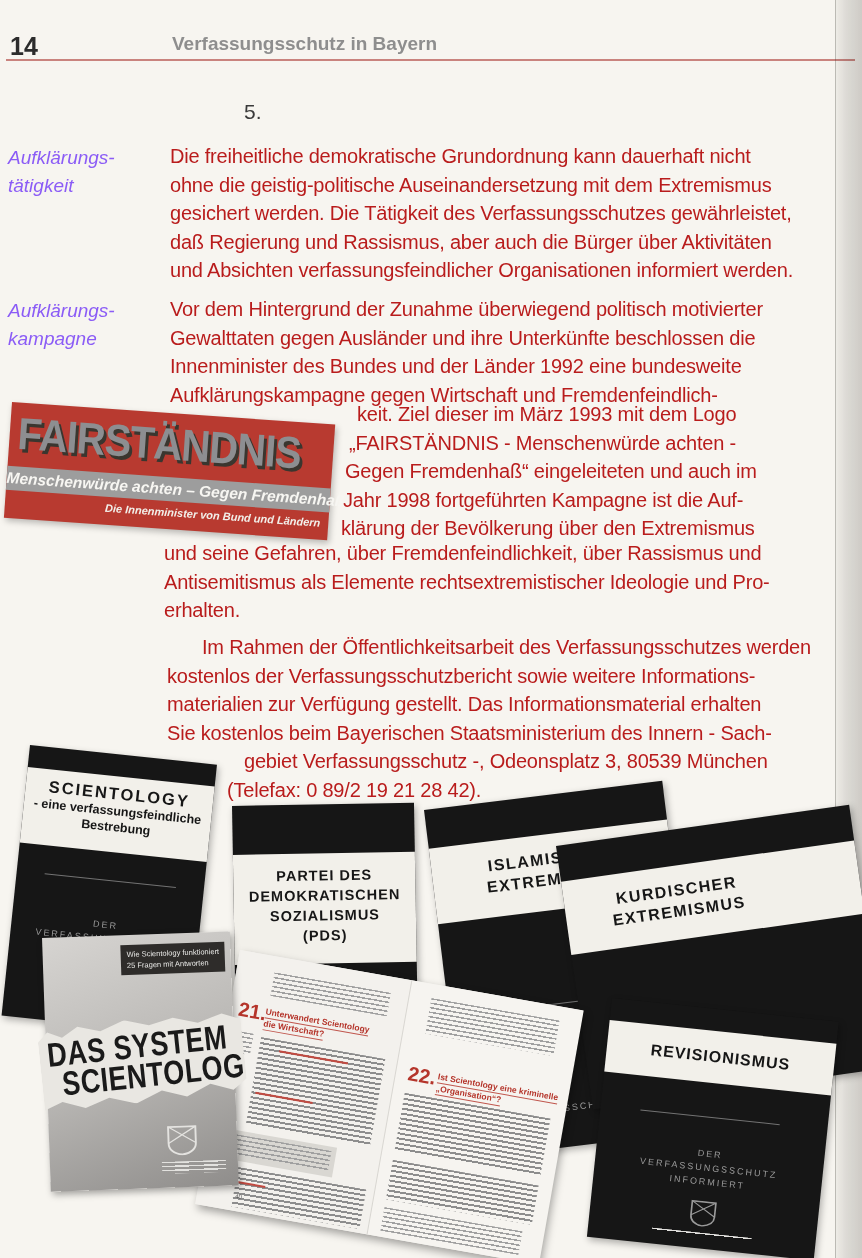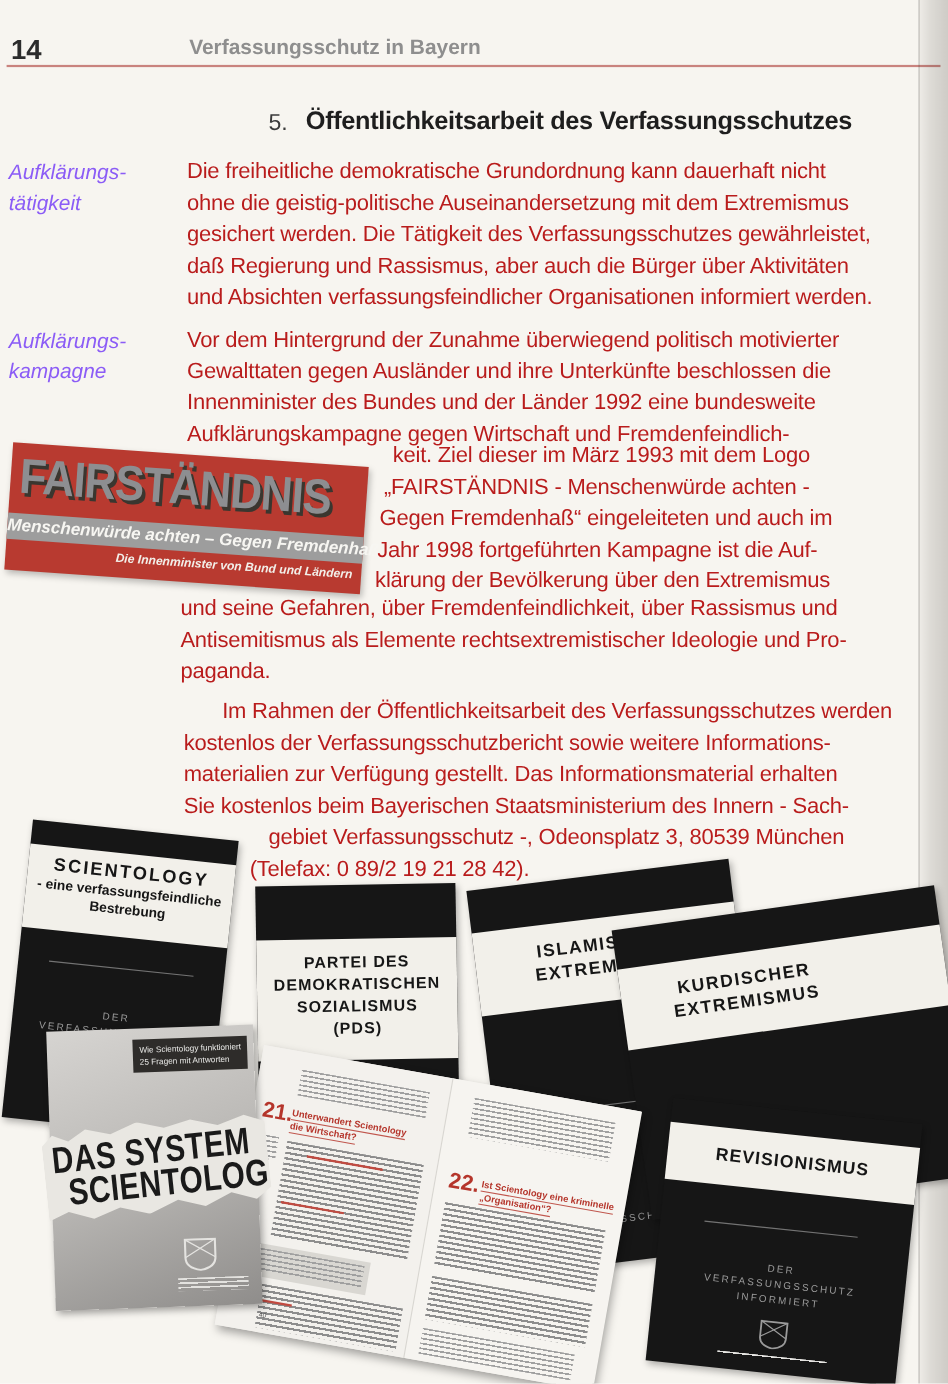--- a/index.html
+++ b/index.html
@@ -73,21 +73,20 @@
 </head>
 <body>
 
 <div class="page">
 
   <div class="abs pagenum" style="left:10px;top:32px;">14</div>
   <div class="abs runhead" style="left:172px;top:33px;">Verfassungsschutz in Bayern</div>
   <div class="abs headrule" style="left:6px;top:59px;width:849px;"></div>
 
   <div class="abs secnum" style="left:244px;top:100px;">5.</div>
-  <div class="abs sectitle" style="left:278px;top:96px;">Öffentlichkeitsarbeit des Verfassungsschutzes</div>
 
   <div class="abs mnote" style="left:8px;top:144px;">
     <div>Aufklärungs-</div>
     <div>tätigkeit</div>
   </div>
   <div class="abs mnote" style="left:8px;top:297px;">
     <div>Aufklärungs-</div>
     <div>kampagne</div>
   </div>
 
@@ -110,21 +109,21 @@
     <div class="ln fit" style="margin-left: 14px; width: 449px; word-spacing: 0px;">keit. Ziel dieser im März 1993 mit dem Logo</div>
     <div class="ln fit" style="margin-left: 6px; width: 457px; word-spacing: 0px;">„FAIRSTÄNDNIS - Menschenwürde achten -</div>
     <div class="ln fit" style="margin-left: 2px; width: 461px; word-spacing: 0px;">Gegen Fremdenhaß“ eingeleiteten und auch im</div>
     <div class="ln fit" style="word-spacing: 0px;">Jahr 1998 fortgeführten Kampagne ist die Auf-</div>
     <div class="ln fit" style="margin-left: -2px; width: 465px; word-spacing: 0px;">klärung der Bevölkerung über den Extremismus</div>
   </div>
 
   <div class="abs para" style="left:164px;top:539px;width:642px;">
     <div class="ln fit" style="word-spacing: 0px;">und seine Gefahren, über Fremdenfeindlichkeit, über Rassismus und</div>
     <div class="ln fit" style="word-spacing: 0px;">Antisemitismus als Elemente rechtsextremistischer Ideologie und Pro-</div>
-    <div class="ln">paganda.</div>
+    <div class="ln">erhalten.</div>
   </div>
 
   <div class="abs para" style="left:167px;top:633px;width:639px;">
     <div class="ln fit" style="word-spacing: 0px; margin-left: 35px;">Im Rahmen der Öffentlichkeitsarbeit des Verfassungsschutzes werden</div>
     <div class="ln fit" style="word-spacing: 0px;">kostenlos der Verfassungsschutzbericht sowie weitere Informations-</div>
     <div class="ln fit" style="word-spacing: 0px;">materialien zur Verfügung gestellt. Das Informationsmaterial erhalten</div>
     <div class="ln fit" style="word-spacing: 0px;">Sie kostenlos beim Bayerischen Staatsministerium des Innern - Sach-</div>
     <div class="ln fit" style="margin-left: 77px; width: 562px; word-spacing: 0px;">gebiet Verfassungsschutz -, Odeonsplatz 3, 80539 München</div>
     <div class="ln" style="margin-left:60px;">(Telefax: 0 89/2 19 21 28 42).</div>
   </div>

